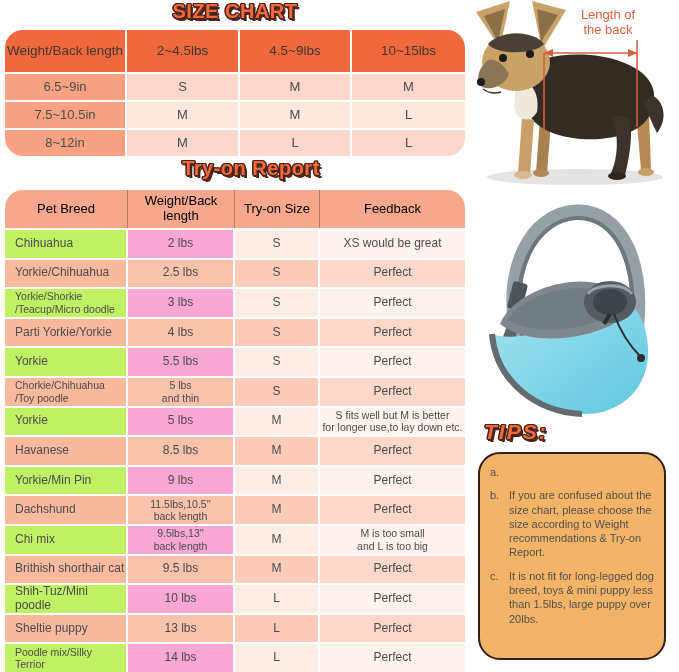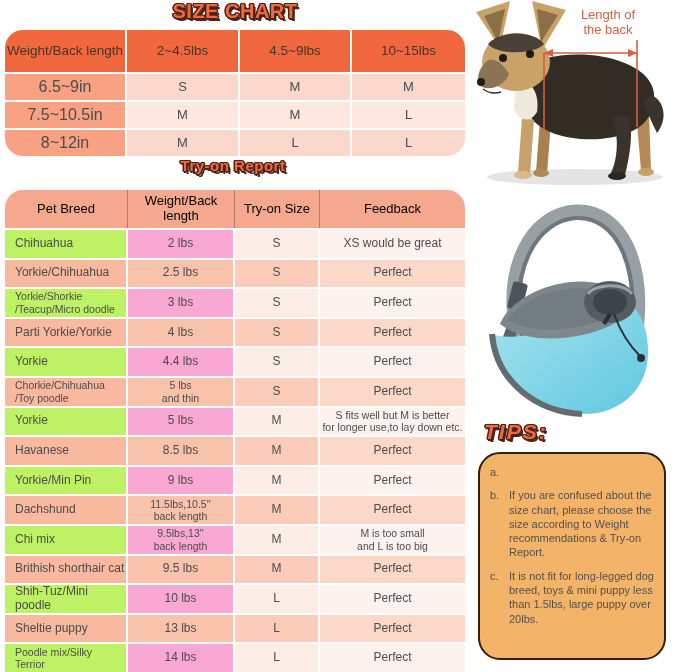--- a/index.html
+++ b/index.html
@@ -10,21 +10,21 @@
   }
   
   .bubble{
     font-weight:bold;color:#F4683C;letter-spacing:.5px;
     text-shadow:
       1.5px 0 0 #4a241a,-1.5px 0 0 #4a241a,0 1.5px 0 #4a241a,0 -1.5px 0 #4a241a,
       1px 1px 0 #4a241a,-1px -1px 0 #4a241a,1px -1px 0 #4a241a,-1px 1px 0 #4a241a,
       2.5px 2.5px 0 #4a241a;
   }
   .size-title{position:absolute;left:5px;top:0;width:460px;height:28px;text-align:center;font-size:20px;}
-  .tryon-title{position:absolute;left:3px;top:157px;width:460px;height:28px;text-align:center;font-size:15px;}
+  .tryon-title{position:absolute;left:21px;top:157px;width:460px;height:28px;text-align:center;font-size:20px;}
   
   .size-table{
     position:absolute;left:5px;top:30px;width:460px;display:grid;
     grid-template-columns:122px 113px 112px 113px;
     grid-template-rows:42px 28px 28px 28px;
   }
   .tryon-table{
     position:absolute;left:5px;top:190px;width:460px;display:grid;
     grid-template-columns:123px 107px 85px 145px;
     grid-template-rows:38px repeat(15,29.6px);
@@ -32,21 +32,21 @@
   .cell{
     display:flex;align-items:center;justify-content:center;text-align:center;
     font-size:12px;line-height:1.15;white-space:pre-line;
     border-top:2px solid #fff;border-right:2px solid #fff;min-width:0;min-height:0;
   }
   .cell.c3{border-right:none;}
   
   .size-table .h{background:#F2683E;font-size:13.5px;color:#41362e;border-top:none;}
   .size-table .h.c0{border-top-left-radius:18px;}
   .size-table .h.c3{border-top-right-radius:18px;}
-  .size-table .lbl{background:#F8A183;font-size:16px;}
+  .size-table .lbl{background:#F8A183;font-size:13px;}
   .size-table .val{font-size:13px;}
   .size-table .r0.val,.size-table .r2.val{background:#FBD8CB;}
   .size-table .r1.val{background:#FDE7DE;}
   .size-table .r2.c0{border-bottom-left-radius:18px;}
   .size-table .r2.c3{border-bottom-right-radius:18px;}
   
   .tryon-table .th{
     background:#F5A88D;font-size:13px;color:#000000;border-top:none;
     border-right:1px solid rgba(90,70,60,.45);
   }
@@ -125,21 +125,21 @@
       <div class="cell tb c0 light ml">Yorkie/Shorkie
 /Teacup/Micro doodle</div>
       <div class="cell tb c1 light">3 lbs</div>
       <div class="cell tb c2 light">S</div>
       <div class="cell tb c3 light">Perfect</div>
       <div class="cell tb c0 dark">Parti Yorkie/Yorkie</div>
       <div class="cell tb c1 dark">4 lbs</div>
       <div class="cell tb c2 dark">S</div>
       <div class="cell tb c3 dark">Perfect</div>
       <div class="cell tb c0 light">Yorkie</div>
-      <div class="cell tb c1 light">4.4 lbs</div>
+      <div class="cell tb c1 light">5.5 lbs</div>
       <div class="cell tb c2 light">S</div>
       <div class="cell tb c3 light">Perfect</div>
       <div class="cell tb c0 dark ml">Chorkie/Chihuahua
 /Toy poodle</div>
       <div class="cell tb c1 dark ml">5 lbs
 and thin</div>
       <div class="cell tb c2 dark">S</div>
       <div class="cell tb c3 dark">Perfect</div>
       <div class="cell tb c0 light">Yorkie</div>
       <div class="cell tb c1 light">5 lbs</div>

